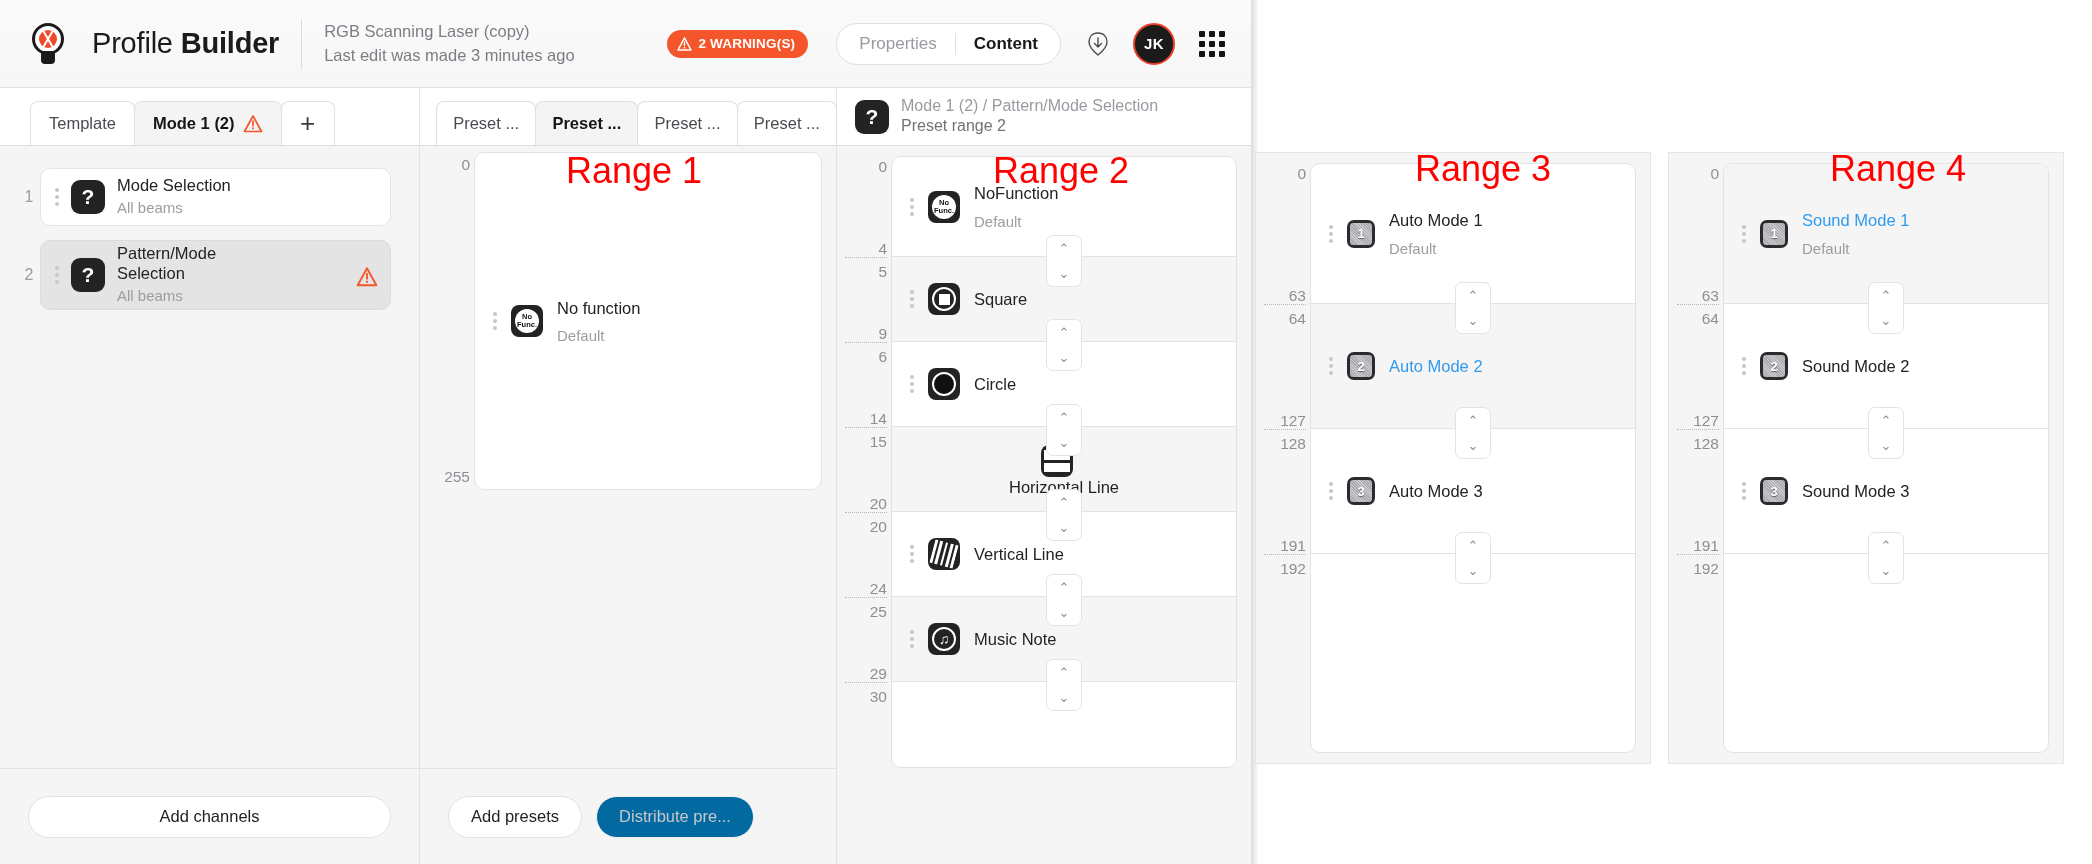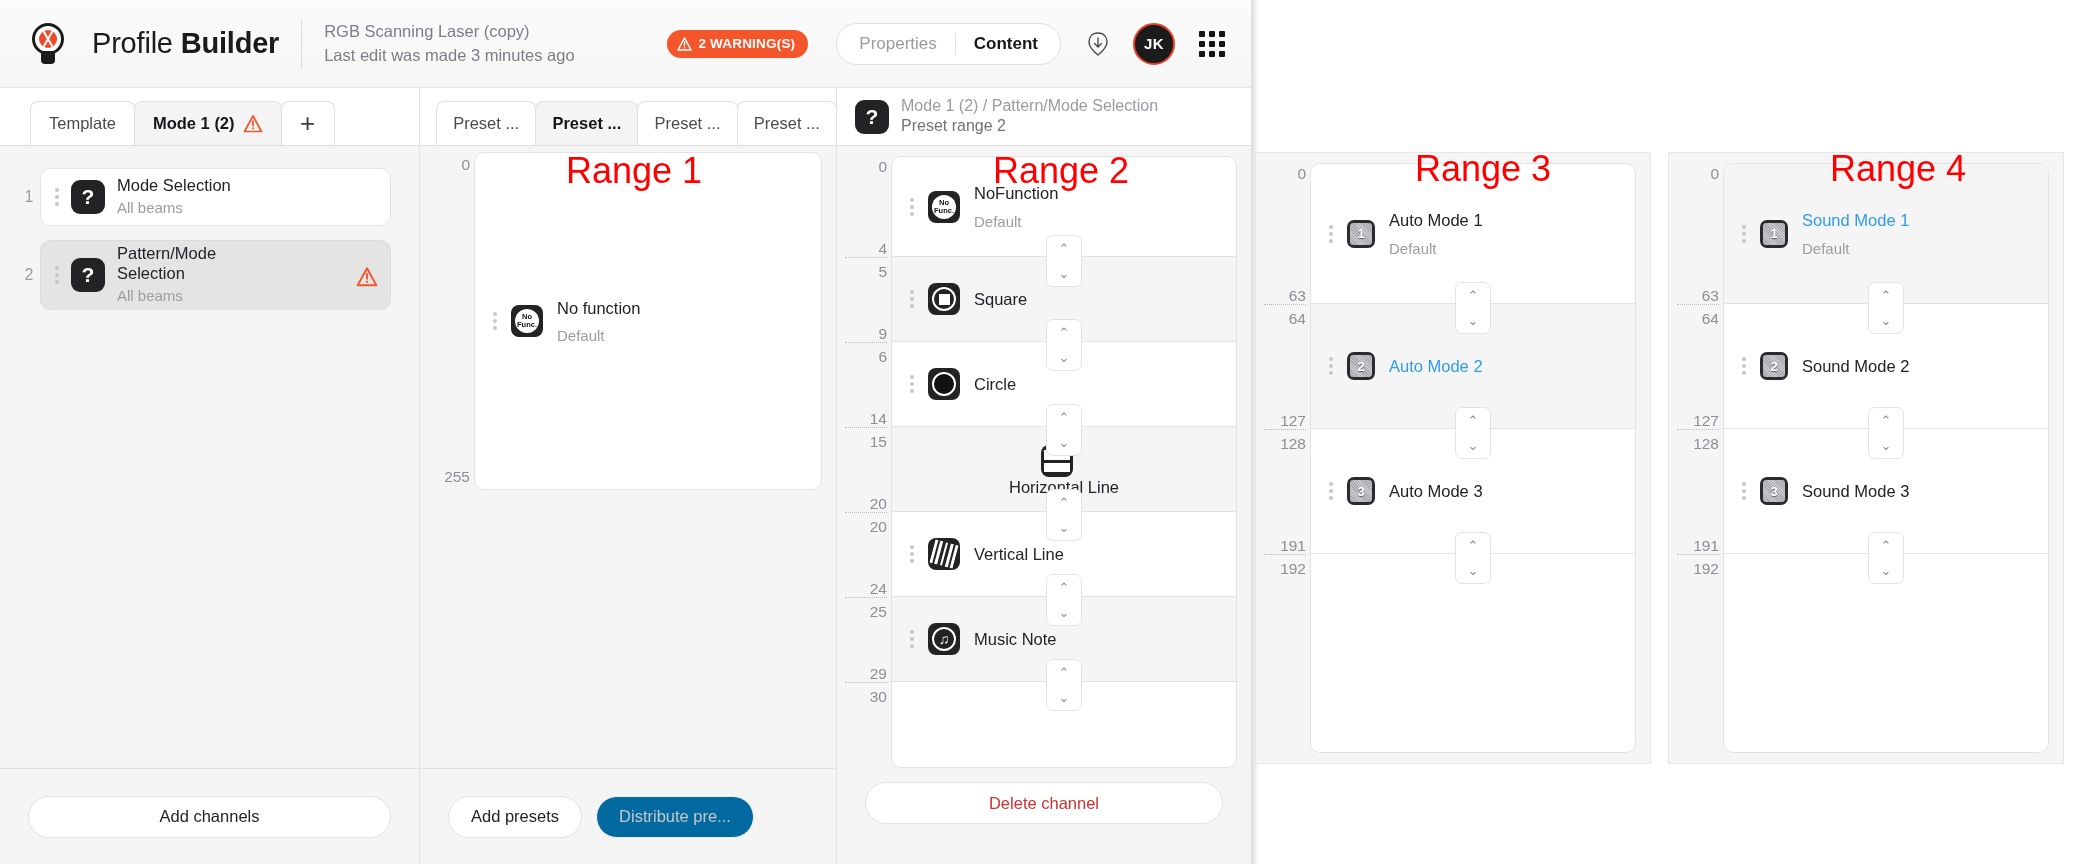--- a/index.html
+++ b/index.html
@@ -673,23 +673,20 @@
               <button>⌃</button>
               <button>⌄</button>
             </div>
           </div>
 
           <div class="seg-row" style="height:40px;"></div>
         </div>
       </div>
     </div>
 
-    <div class="delete-wrap">
-      <div class="pill-btn danger">Delete channel</div>
-    </div>
   </div>
 
   <div class="shadow-edge"></div>
 
   <div class="col-extra" id="col-r3">
     <div class="range-wrap" style="top:0;bottom:0;padding:10px 14px 10px 8px;">
       <div class="range-box">
         <div class="scale">
           <span style="top:2px;">0</span>
           <span style="top:124px;">63</span>

